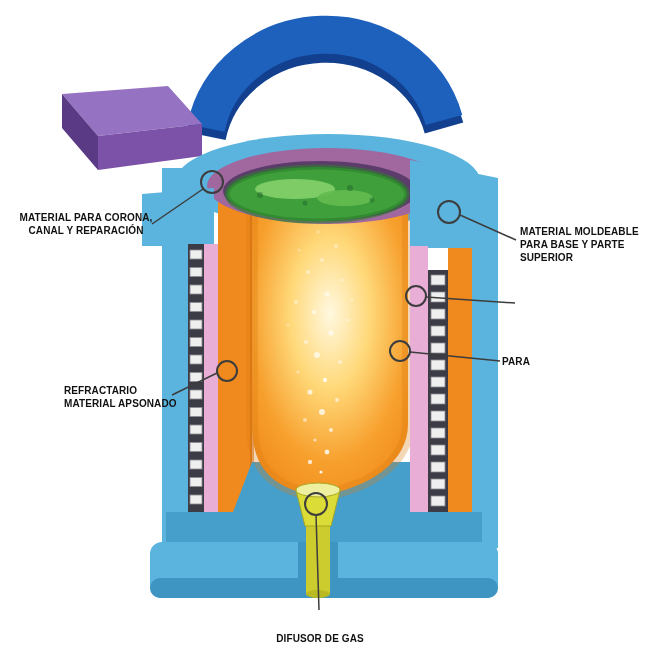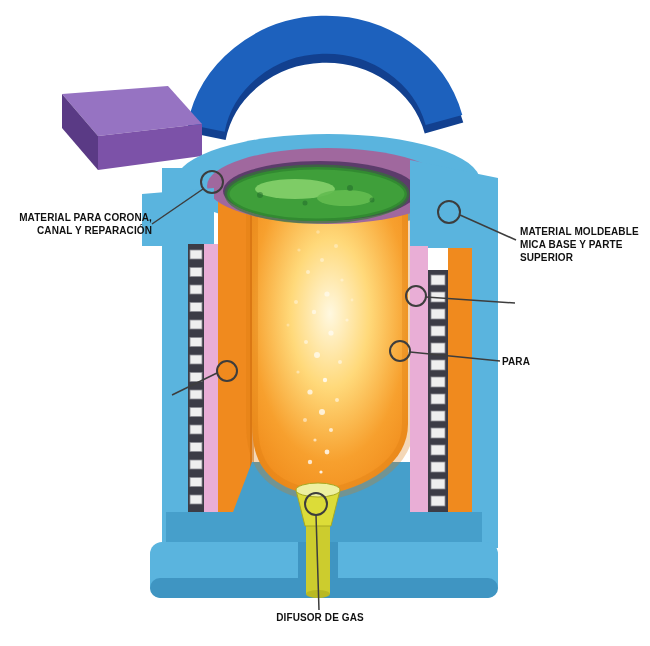--- a/index.html
+++ b/index.html
@@ -5,26 +5,26 @@
   html,body{margin:0;padding:0;background:#ffffff;}
   .stage{
     position:relative;width:650px;height:646px;background:#ffffff;
     font-family:"Liberation Sans", sans-serif;overflow:hidden;
   }
   .stage svg{position:absolute;left:0;top:0;}
   .label{
     position:absolute;font-size:10px;font-weight:bold;color:#111111;
     line-height:1.3;white-space:pre-line;letter-spacing:0.1px;
   }
-  .lbl-corona{left:0;top:211px;width:152px;text-align:right;}
+  .lbl-corona{left:10px;top:211px;width:152px;text-align:center;}
   .lbl-moldeable{left:520px;top:225px;width:126px;}
   .lbl-protector{left:520px;top:292px;width:110px;}
   .lbl-mica{left:502px;top:355px;}
   .lbl-refractario{left:64px;top:384px;width:130px;}
-  .lbl-difusor{left:262px;top:611px;width:116px;text-align:center;}
+  .lbl-difusor{left:262px;top:632px;width:116px;text-align:center;}
 </style>
 </head>
 <body>
 
 <div class="stage">
 
   <svg width="650" height="646" viewBox="0 0 650 646" xmlns="http://www.w3.org/2000/svg">
     <defs>
       <radialGradient id="glow" cx="50%" cy="38%" r="72%">
         <stop offset="0%" stop-color="#fff8e0"></stop>
@@ -164,17 +164,19 @@
     <path d="M 516,240 L 460,215" stroke-width="1.5" fill="none" stroke="#3d3d3d"></path>
     <path d="M 515,303 L 426,297" stroke-width="1.5" fill="none" stroke="#3d3d3d"></path>
     <path d="M 500,361 L 410,352" stroke-width="1.5" fill="none" stroke="#3d3d3d"></path>
     <path d="M 172,395 L 217,373" stroke-width="1.5" fill="none" stroke="#3d3d3d"></path>
     <path d="M 319,610 L 316,515" stroke-width="1.5" fill="none" stroke="#3d3d3d"></path>
   </svg>
 
   <div class="label lbl-corona">MATERIAL PARA CORONA,
 CANAL Y REPARACIÓN</div>
   <div class="label lbl-moldeable">MATERIAL MOLDEABLE
-MICA BASE Y PARTE
+PARA BASE Y PARTE
 SUPERIOR</div>
   <div class="label lbl-mica">PARA</div>
+  <div class="label lbl-refractario">REFRACTARIO
+MATERIAL APSONADO</div>
   <div class="label lbl-difusor">DIFUSOR DE GAS</div>
 </div>
 
 </body></html>

